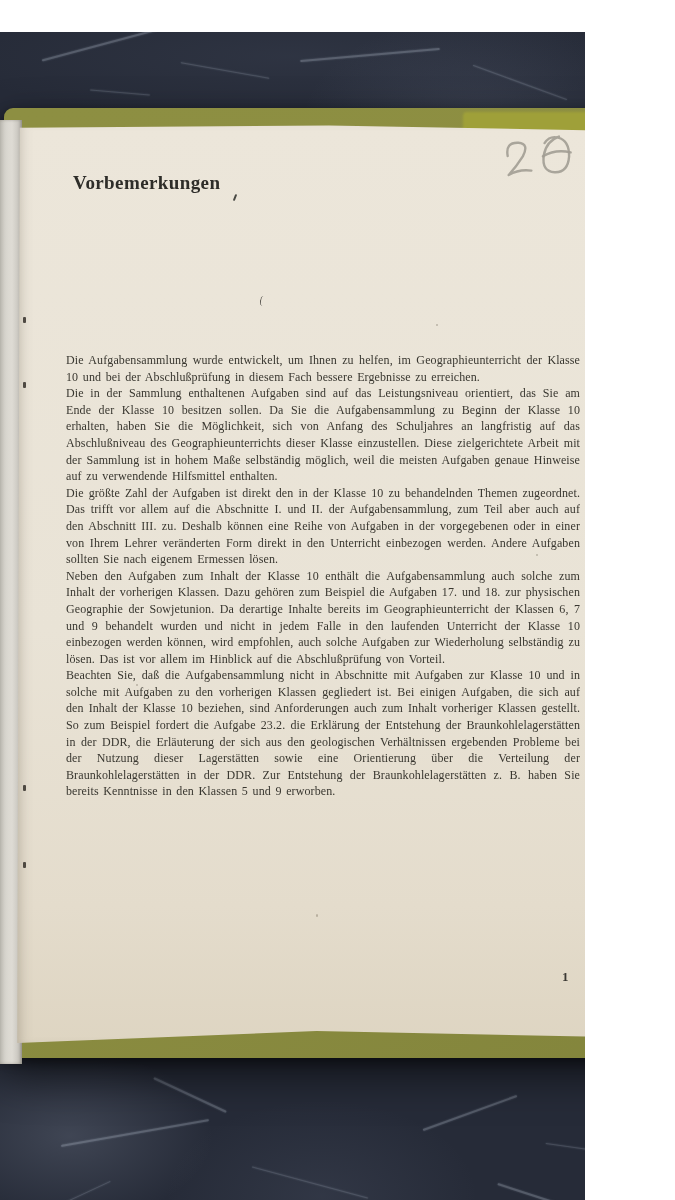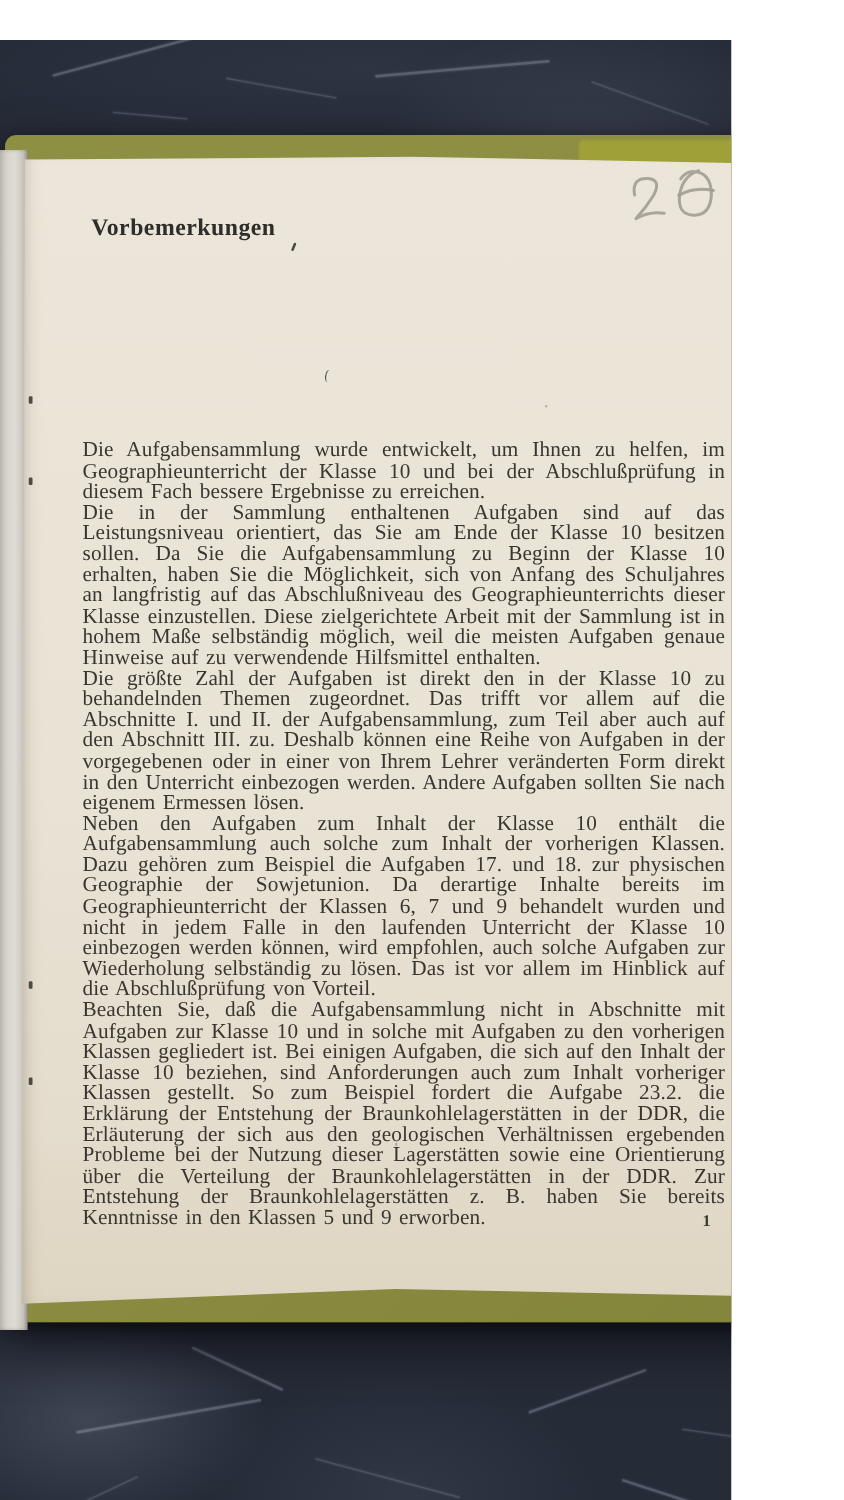--- a/index.html
+++ b/index.html
@@ -56,21 +56,21 @@
     position:absolute;left:218px;top:70px;width:2px;height:7px;
     background:#4a4a45;transform:rotate(22deg);border-radius:1px;
   }
   .stray-mark{
     position:absolute;left:244px;top:172px;width:5px;height:10px;
     border-left:1.5px solid #55524c;border-radius:50% / 50%;
     transform:rotate(8deg);
   }
   .body-text{
     position:absolute;left:50px;top:228px;width:514px;
-    font-size:17px;line-height:16.6px;color:#38362f;
+    font-size:12px;line-height:16.6px;color:#38362f;
     text-align:justify;word-spacing:1.5px;letter-spacing:0.1px;
   }
   .body-text p{margin:0;}
   .page-number{
     position:absolute;left:546px;top:845px;
     font-size:13px;font-weight:bold;color:#3a3833;
   }
   .staple{
     position:absolute;left:7px;width:3px;height:6px;
     background:#35302a;border-radius:1px;opacity:0.85;

